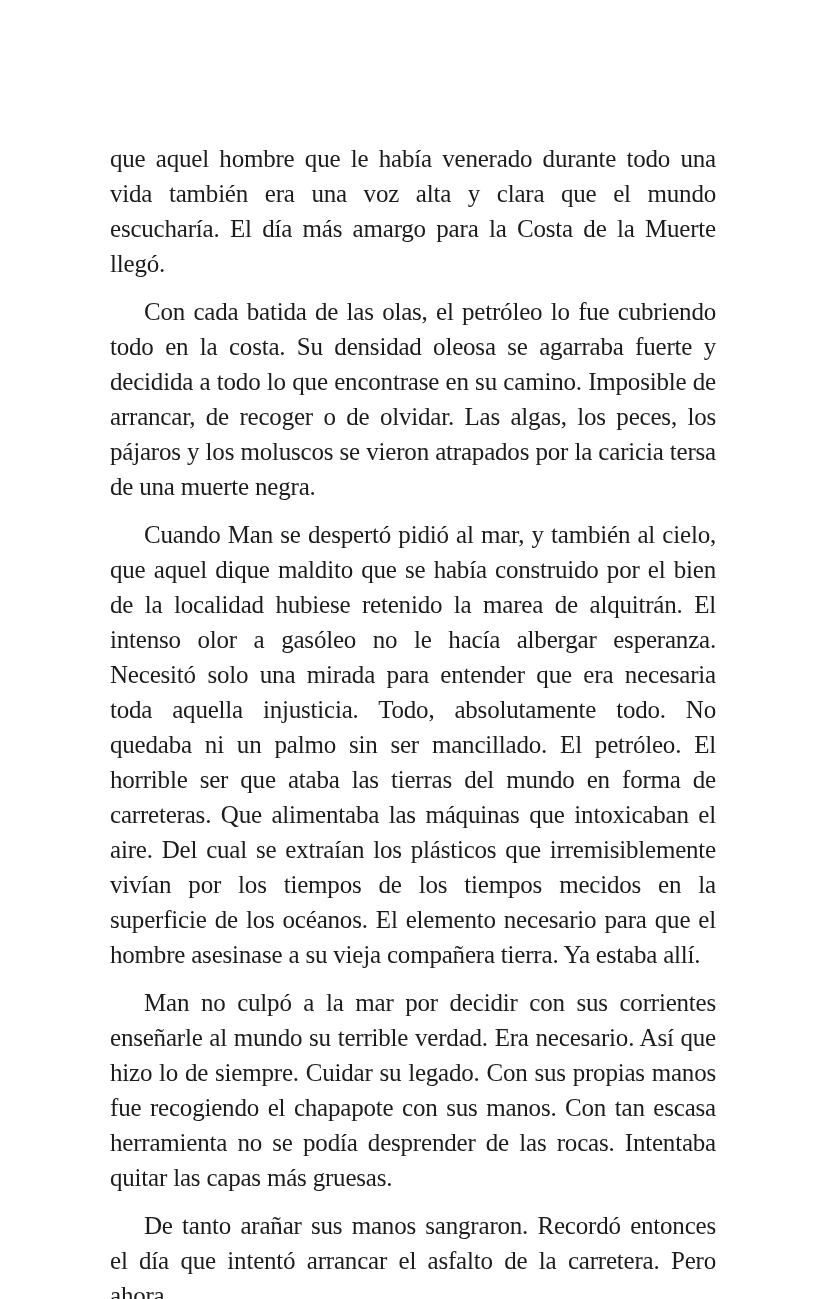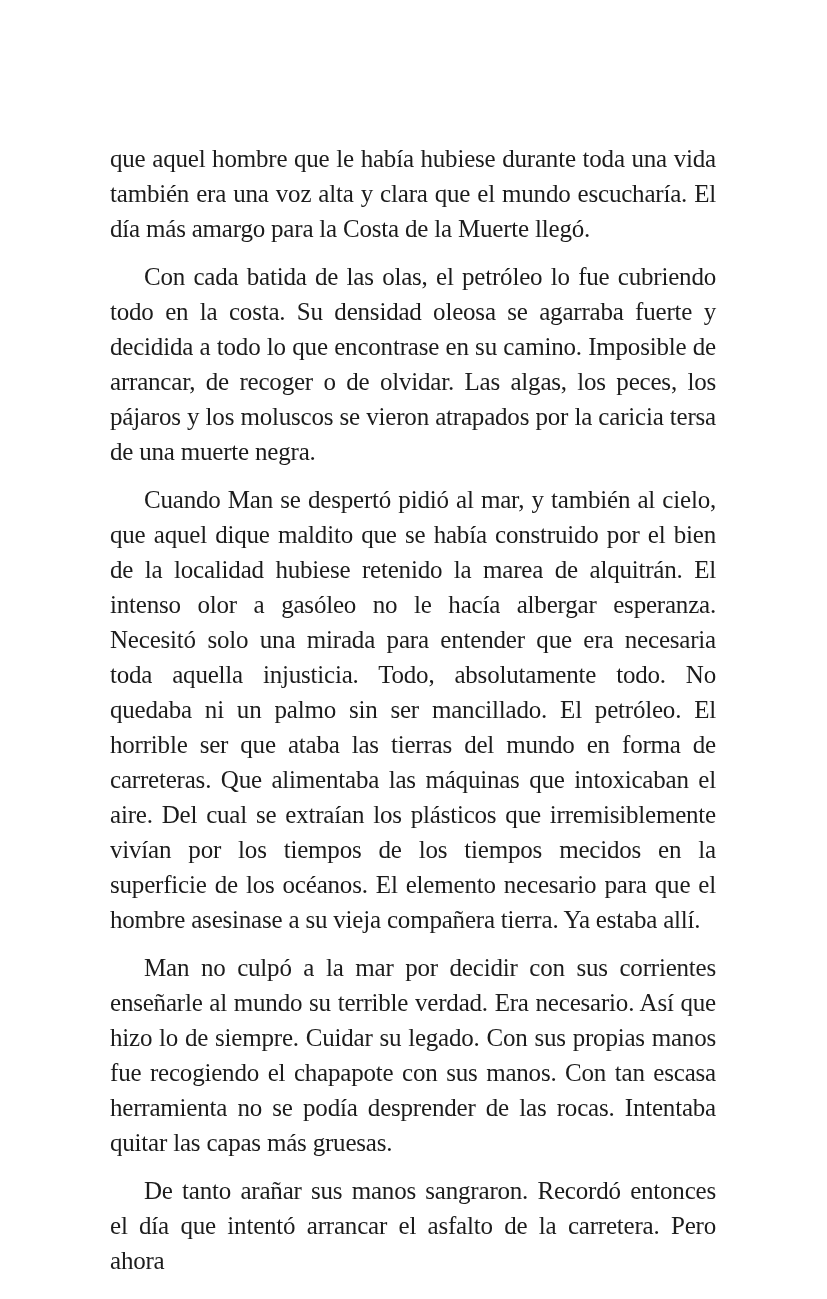--- a/index.html
+++ b/index.html
@@ -33,19 +33,19 @@
   }
   .page-text p.continued {
     text-indent: 0;
   }
 </style>
 </head>
 <body>
 
 <div class="book-page">
   <div class="page-text">
-    <p class="continued">que aquel hombre que le había hubiese durante toda una vida también era una voz alta y clara que el mundo escucharía. El día más amargo para la Costa de la Muerte llegó.</p>
+    <p class="continued">que aquel hombre que le había venerado durante todo una vida también era una voz alta y clara que el mundo escucharía. El día más amargo para la Costa de la Muerte llegó.</p>
     <p>Con cada batida de las olas, el petróleo lo fue cubriendo todo en la costa. Su densidad oleosa se agarraba fuerte y decidida a todo lo que encontrase en su camino. Imposible de arrancar, de recoger o de olvidar. Las algas, los peces, los pájaros y los moluscos se vieron atrapados por la caricia tersa de una muerte negra.</p>
     <p>Cuando Man se despertó pidió al mar, y también al cielo, que aquel dique maldito que se había construido por el bien de la localidad hubiese retenido la marea de alquitrán. El intenso olor a gasóleo no le hacía albergar esperanza. Necesitó solo una mirada para entender que era necesaria toda aquella injusticia. Todo, absolutamente todo.  No quedaba ni un palmo sin ser mancillado. El petróleo. El horrible ser que ataba las tierras del mundo en forma de carreteras. Que alimentaba las máquinas que intoxicaban el aire. Del cual se extraían los plásticos que irremisiblemente vivían por los tiempos de los tiempos mecidos en la superficie de los océanos. El elemento necesario para que el hombre asesinase a su vieja compañera tierra. Ya estaba allí.</p>
     <p>Man no culpó a la mar por decidir con sus corrientes enseñarle al mundo su terrible verdad. Era necesario. Así que hizo lo de siempre. Cuidar su legado. Con sus propias manos fue recogiendo el chapapote con sus manos. Con tan escasa herramienta no se podía desprender de las rocas. Intentaba quitar las capas más gruesas.</p>
     <p>De tanto arañar sus manos sangraron. Recordó entonces el día que intentó arrancar el asfalto de la carretera. Pero ahora</p>
   </div>
 </div>
 
 </body></html>

